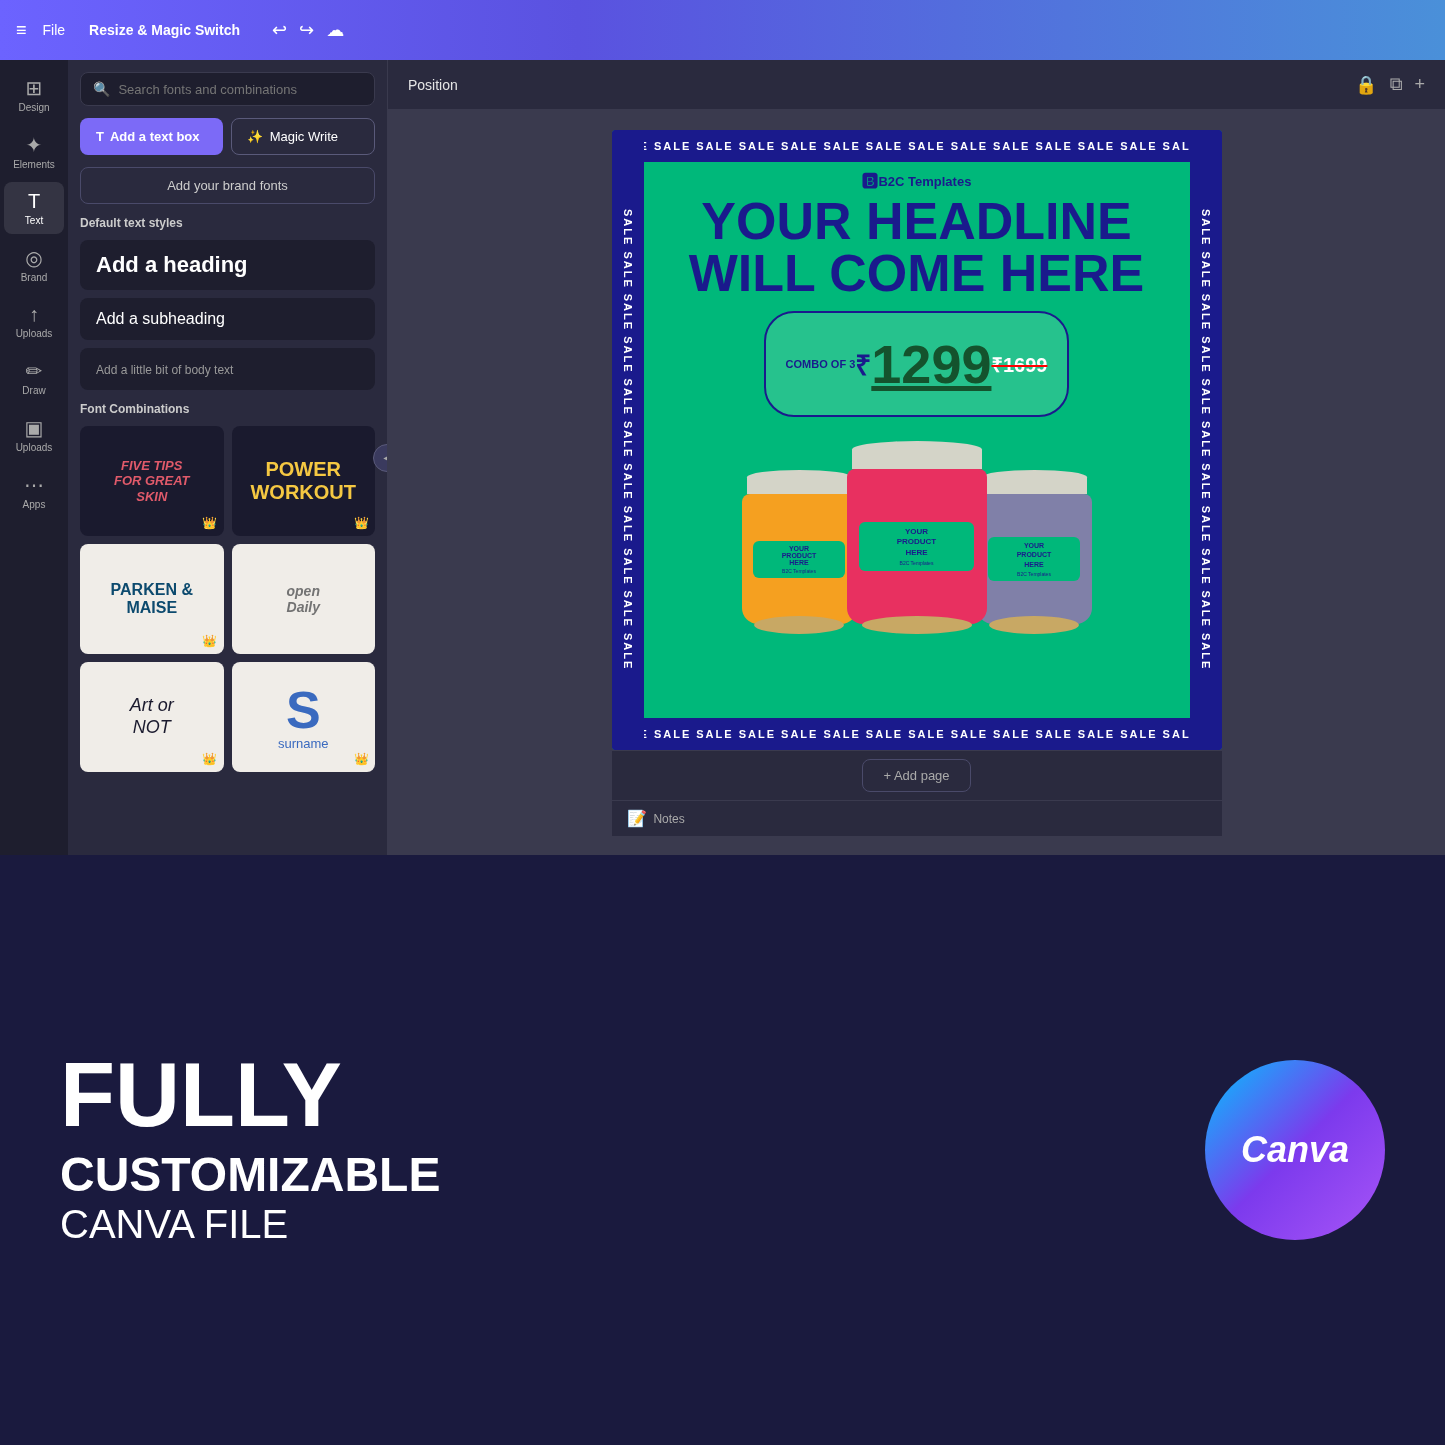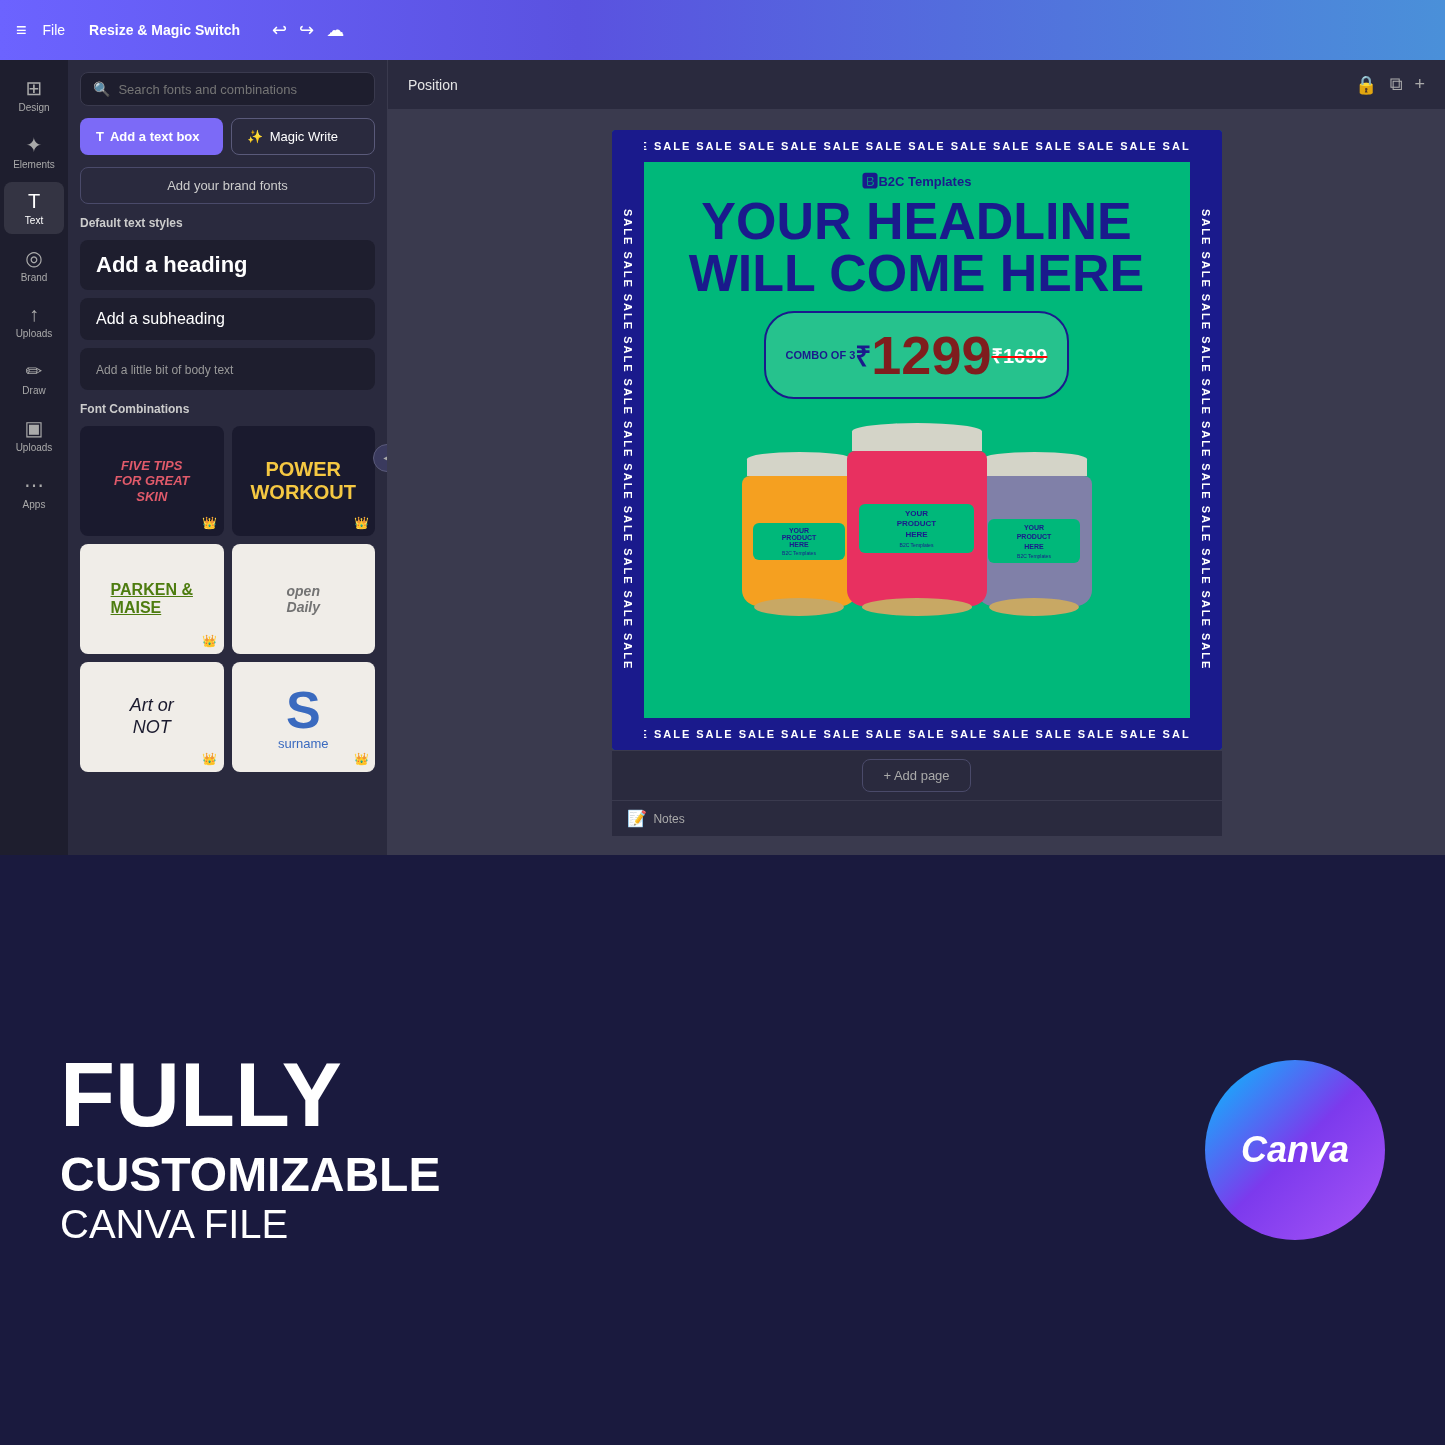--- a/index.html
+++ b/index.html
@@ -180,24 +180,24 @@
       text-transform: uppercase;
     }
     .combo-text-2 {
       color: #f5c842;
       font-size: 20px;
       font-weight: 900;
       text-align: center;
       text-transform: uppercase;
     }
     .combo-text-3 {
-      color: #4d7c0f;
+      color: #0c4a6e;
       font-size: 16px;
       font-weight: 900;
-      text-decoration: underline;
+      text-align: center;
     }
     .combo-text-4 {
       color: #737373;
       font-style: italic;
       font-size: 14px;
       font-weight: 700;
     }
     .combo-bg-light { background: #f0ede8; }
     .combo-bg-dark { background: #1a1a2e; }
     .combo-text-art {
@@ -329,34 +329,35 @@
       margin-bottom: 12px;
     }
 
     .price-section {
       display: flex;
       align-items: center;
       gap: 0;
       background: rgba(255,255,255,0.15);
       border: 2px solid #1a1a8c;
       border-radius: 30px;
-      padding: 15px 20px;
+      padding: 24px 20px;
       margin-bottom: 16px;
     }
     .combo-label {
       color: #1a1a8c;
       font-size: 11px;
       font-weight: 700;
       text-transform: uppercase;
     }
     .price-main {
-      color: #7f1d1d;
+      color: #14532d;
       font-size: 54px;
       font-weight: 900;
       line-height: 1;
+      text-decoration: underline;
     }
     .price-old {
       color: white;
       font-size: 20px;
       font-weight: 700;
       text-decoration: line-through;
       text-decoration-color: red;
     }
     .rupee-symbol { font-size: 28px; font-weight: 900; color: #1a1a8c; vertical-align: super; }
 

